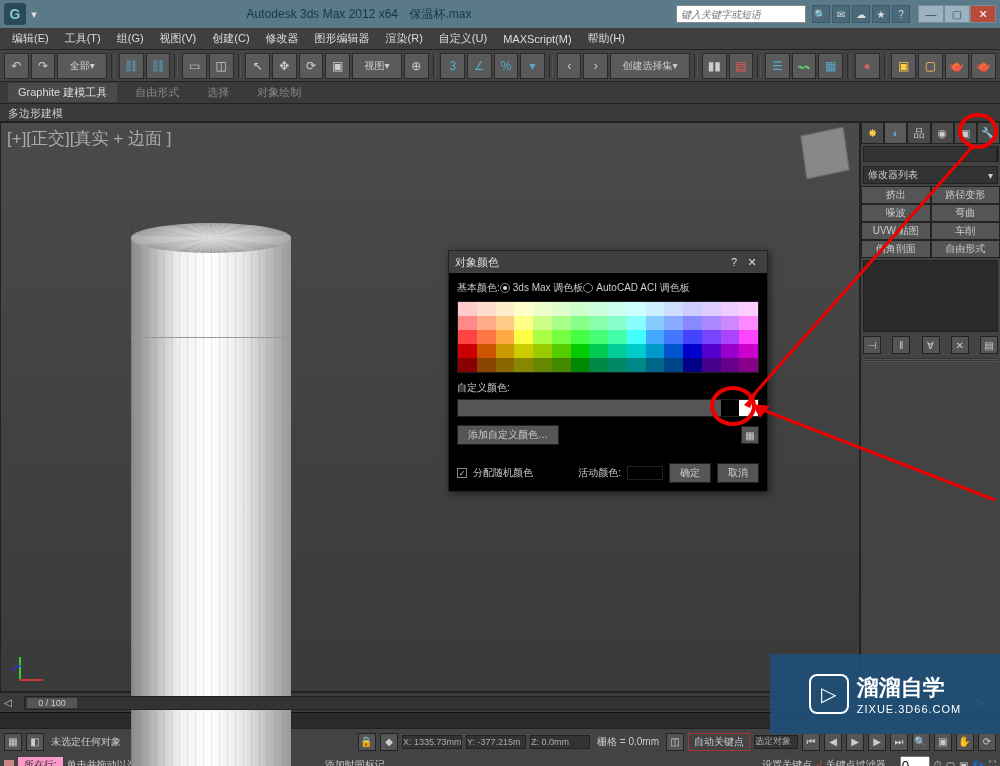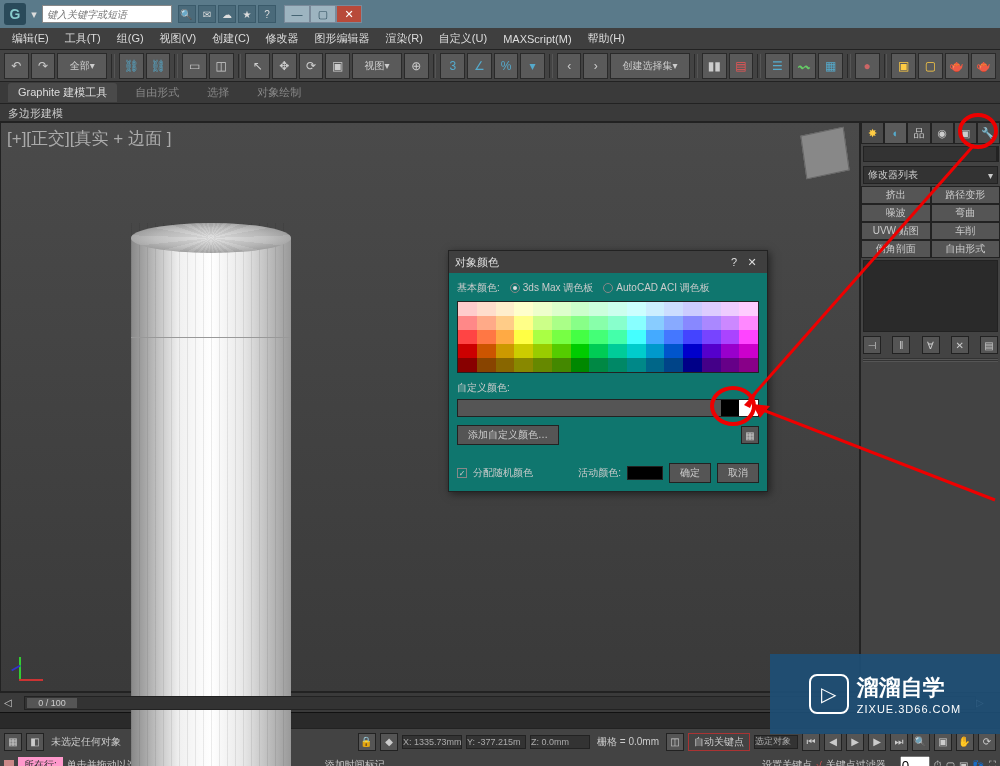--- a/index.html
+++ b/index.html
@@ -62,26 +62,26 @@
 .cmdpanel .objname .swatch { width:16px; height:16px; background:#fff; border:1px solid #222; }
 .cmdpanel .modlist { margin:2px; height:18px; background:#333; border:1px solid #222; font-size:10px; padding:2px 4px; display:flex; justify-content:space-between;align-items:center;}
 .cmdpanel .modbtns { display:flex; flex-wrap:wrap;}
 .cmdpanel .modbtns .mb { flex:0 0 50%; height:18px; background:#555; border:1px solid #222; font-size:10px; display:flex;align-items:center;justify-content:center;color:#ccc;}
 .cmdpanel .stack { height:72px; background:#2a2a2a; border:1px solid #222; margin:2px;}
 .cmdpanel .stackbtns { display:flex; margin:2px; gap:2px; justify-content:space-between;}
 .cmdpanel .stackbtns .sb { width:18px; height:18px; background:#555; border:1px solid #222; font-size:10px; display:flex;align-items:center;justify-content:center;}
 .cmdpanel .divider { height:4px; background: repeating-linear-gradient(0deg, #555 0 1px, #333 1px 2px); margin:2px;}
 
 
-.dialog { position: absolute; left: 448px; top: 250px; width: 320px; background: #0f766e; border: 1px solid #222; box-shadow: 2px 2px 8px rgba(0,0,0,0.5); z-index:10;}
+.dialog { position: absolute; left: 448px; top: 250px; width: 320px; background: #000000; border: 1px solid #222; box-shadow: 2px 2px 8px rgba(0,0,0,0.5); z-index:10;}
 .dialog .dhead { height: 22px; background: #3f3f3f; display: flex; align-items: center; padding: 0 6px; font-size: 11px; color: #ddd; }
 .dialog .dhead .spacer { flex: 1; }
 .dialog .dhead .dbtn { width: 18px; height: 16px; display:flex;align-items:center;justify-content:center; font-size:11px;}
 .dialog .dbody { padding: 8px; }
-.dialog .palrow { display:flex; align-items:center; font-size:10px; margin-bottom:6px; gap:10px;text-align:right;}
+.dialog .palrow { display:flex; align-items:center; font-size:10px; margin-bottom:6px; text-align:right;}
 .dialog .palrow label { display:flex; align-items:center; gap:3px;}
 .dialog .radio { width:10px; height:10px; border-radius:50%; border:1px solid #888; display:inline-flex;align-items:center;justify-content:center;}
 .dialog .radio.on::after{content:"";width:4px;height:4px;background:#ddd;border-radius:50%;}
 .dialog .palette { display:grid; grid-template-columns: repeat(16, 1fr); gap:0; border:1px solid #222; margin-bottom:8px;}
 .dialog .palette .c { height:14px; border:none;}
 .dialog .sectlabel { font-size:10px; margin-bottom:4px;}
 .dialog .custrow { display:grid; grid-template-columns: repeat(16, 1fr); gap:0; border:1px solid #222; margin-bottom:8px;}
 .dialog .custrow .c { height:16px; background:#555; }
 .dialog .custrow .c:nth-child(15){background:#000;}
 .dialog .custrow .c:last-child{background:#fff;}
@@ -115,20 +115,24 @@
 .watermark .wtext { color:#fff;}
 .watermark .wtext .big{font-size:22px;font-weight:bold;}
 .watermark .wtext .small{font-size:11px;letter-spacing:1px;}
 </style>
 </head>
 <body>
 
 <div class="titlebar">
   <div class="logo">G</div>
   <span style="width:16px;text-align:center;color:#ddd;">▾</span>
+  <div class="title-group">
+    <span>Autodesk 3ds Max  2012 x64</span>
+    <span>保温杯.max</span>
+  </div>
   <input class="search-box" placeholder="键入关键字或短语" style="">
   <div class="tb-icons">
     <div class="ic">🔍</div>
     <div class="ic">✉</div>
     <div class="ic">☁</div>
     <div class="ic">★</div>
     <div class="ic">?</div>
   </div>
   <div class="winbtns">
     <div class="winbtn">—</div>

